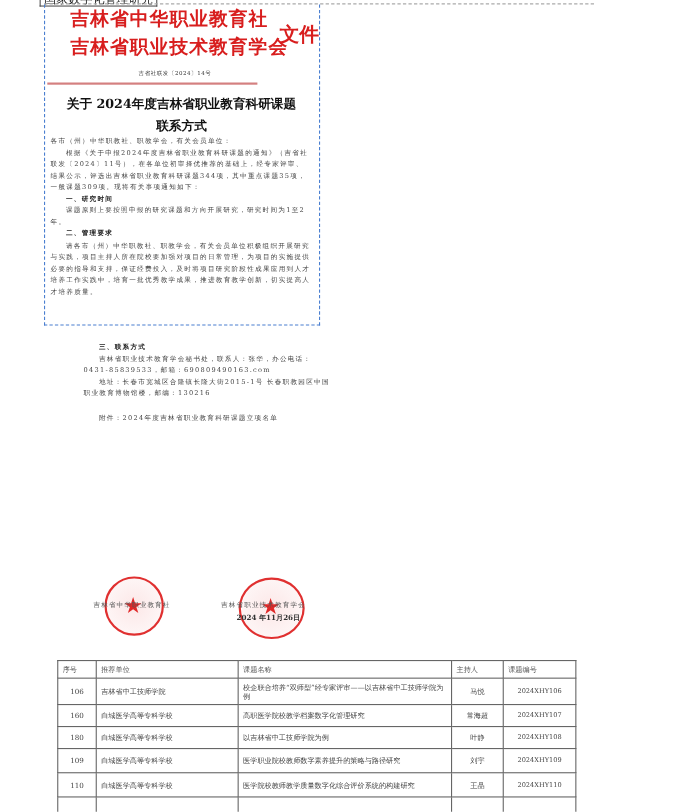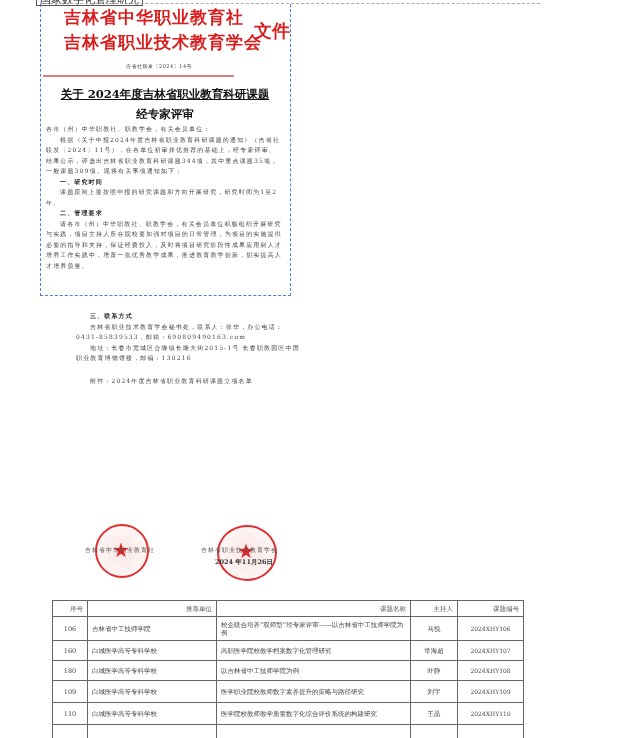--- a/index.html
+++ b/index.html
@@ -48,40 +48,40 @@
   .sig { font-size: 6px; color: #555; letter-spacing: 1px; white-space: nowrap; }
   .date { font-size: 6.5px; color: #333; white-space: nowrap; font-weight: bold; }
   table.list {
     position: absolute; left: 52px; top: 600px; border-collapse: collapse;
     font-size: 6.5px; color: #444; table-layout: fixed;
   }
   table.list td, table.list th {
     border: 1px solid #666; padding: 1px 4px; font-weight: normal; line-height: 8px;
     vertical-align: middle;
   }
-  table.list th { height: 13px; text-align: right; color: #555; }
+  table.list th { height: 13px; text-align: left; color: #555; }
   table.list td.c { text-align: center; }
   table.list td.code { text-align: center; font-size: 6px; }
 </style>
 </head>
 <body>
 
 <div class="abs top-cut">国家数字化管理研究</div>
 <div class="abs top-dash"></div>
 
 <div class="abs frame"></div>
 
 <div class="abs org-name" style="left:64px; top:6px;">吉林省中华职业教育社</div>
 <div class="abs org-name" style="left:64px; top:31px;">吉林省职业技术教育学会</div>
 <div class="abs wenjian" style="left:254px; top:19px;">文件</div>
 <div class="abs docno" style="left:126px; top:63px;">吉省社联发〔2024〕14号</div>
 <div class="abs redrule"></div>
 
-<div class="abs title" style="left:40px; top:87px; width:250px;text-decoration:underline;">关于 2024年度吉林省职业教育科研课题</div>
-<div class="abs title" style="left:40px; top:107px; width:250px;">经专家评审</div>
+<div class="abs title" style="left:40px; top:87px; width:250px;">关于 2024年度吉林省职业教育科研课题</div>
+<div class="abs title" style="left:40px; top:107px; width:250px;">联系方式</div>
 
 <div class="abs para" style="left:46px; top:124px; width:236px;">
   <p>各市（州）中华职教社、职教学会，有关会员单位：</p>
   <p class="indent">根据《关于申报2024年度吉林省职业教育科研课题的通知》（吉省社联发〔2024〕11号），在各单位初审择优推荐的基础上，经专家评审、结果公示，评选出吉林省职业教育科研课题344项，其中重点课题35项，一般课题309项。现将有关事项通知如下：</p>
   <p class="heading">一、研究时间</p>
   <p class="indent">课题原则上要按照申报的研究课题和方向开展研究，研究时间为1至2年。</p>
   <p class="heading">二、管理要求</p>
   <p class="indent">请各市（州）中华职教社、职教学会，有关会员单位积极组织开展研究与实践，项目主持人所在院校要加强对项目的日常管理，为项目的实施提供必要的指导和支持，保证经费投入，及时将项目研究阶段性成果应用到人才培养工作实践中，培育一批优秀教学成果，推进教育教学创新，切实提高人才培养质量。</p>
 </div>
 

